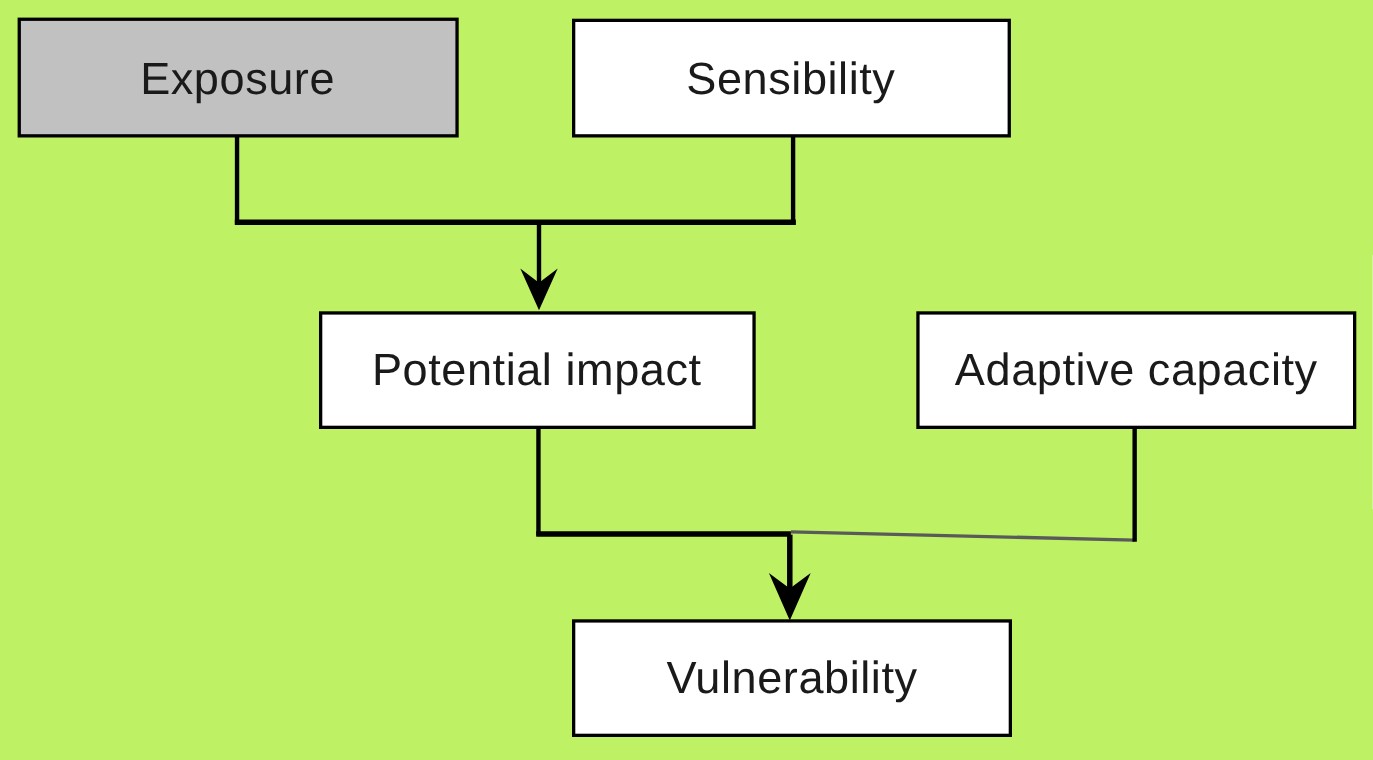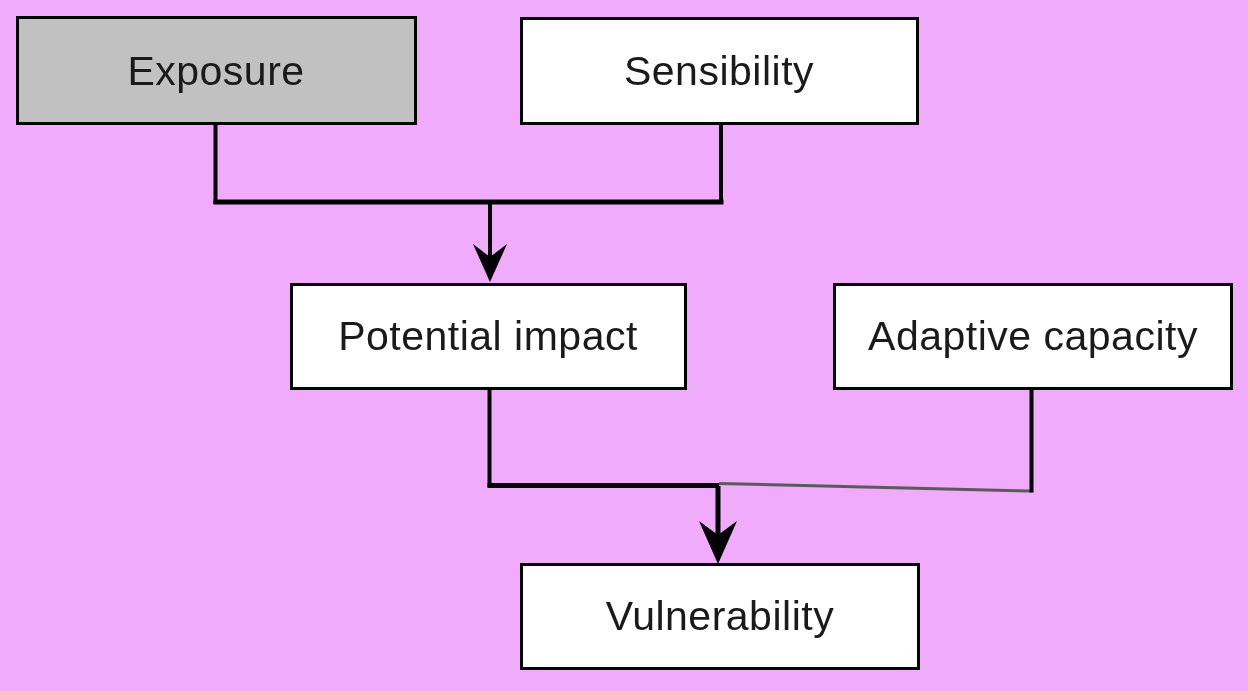--- a/index.html
+++ b/index.html
@@ -4,21 +4,21 @@
 <style>
   html, body {
     margin: 0;
     padding: 0;
     background: #ffffff;
   }
   .stage {
     position: relative;
     width: 1248px;
     height: 691px;
-    background: #f0abfc;
+    background: #bef264;
     overflow: hidden;
   }
   svg.diagram {
     display: block;
     width: 1248px;
     height: 691px;
   }
   .node-rect {
     stroke: #000000;
     stroke-width: 3;

